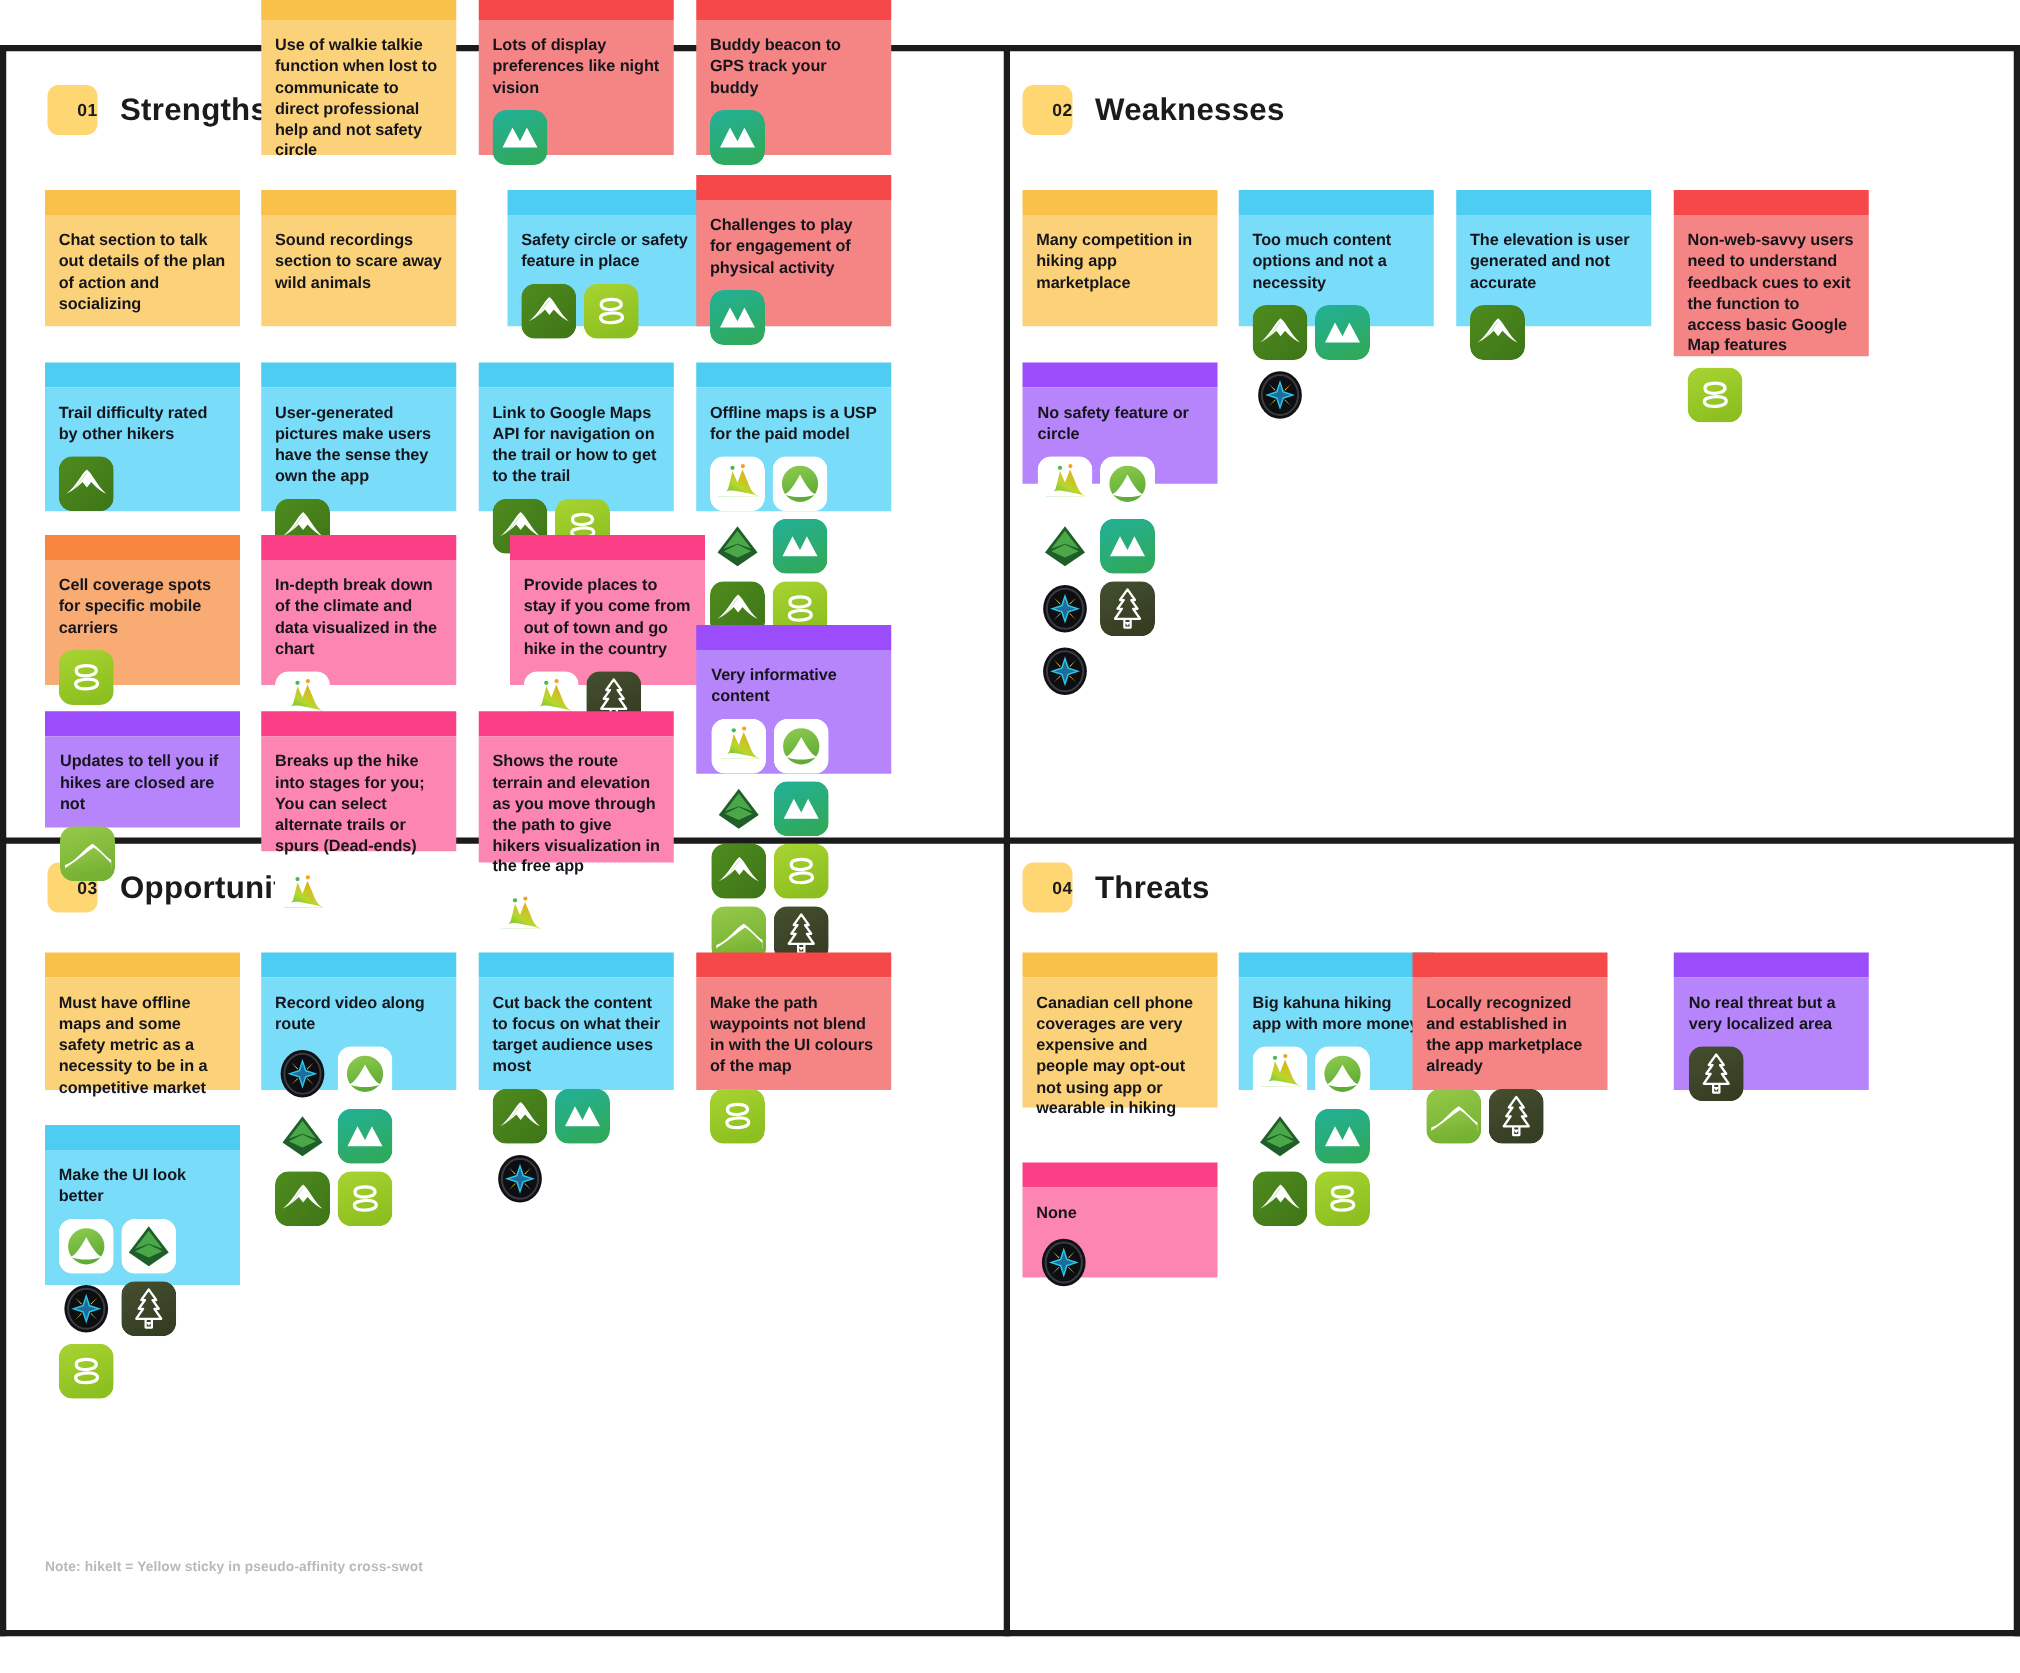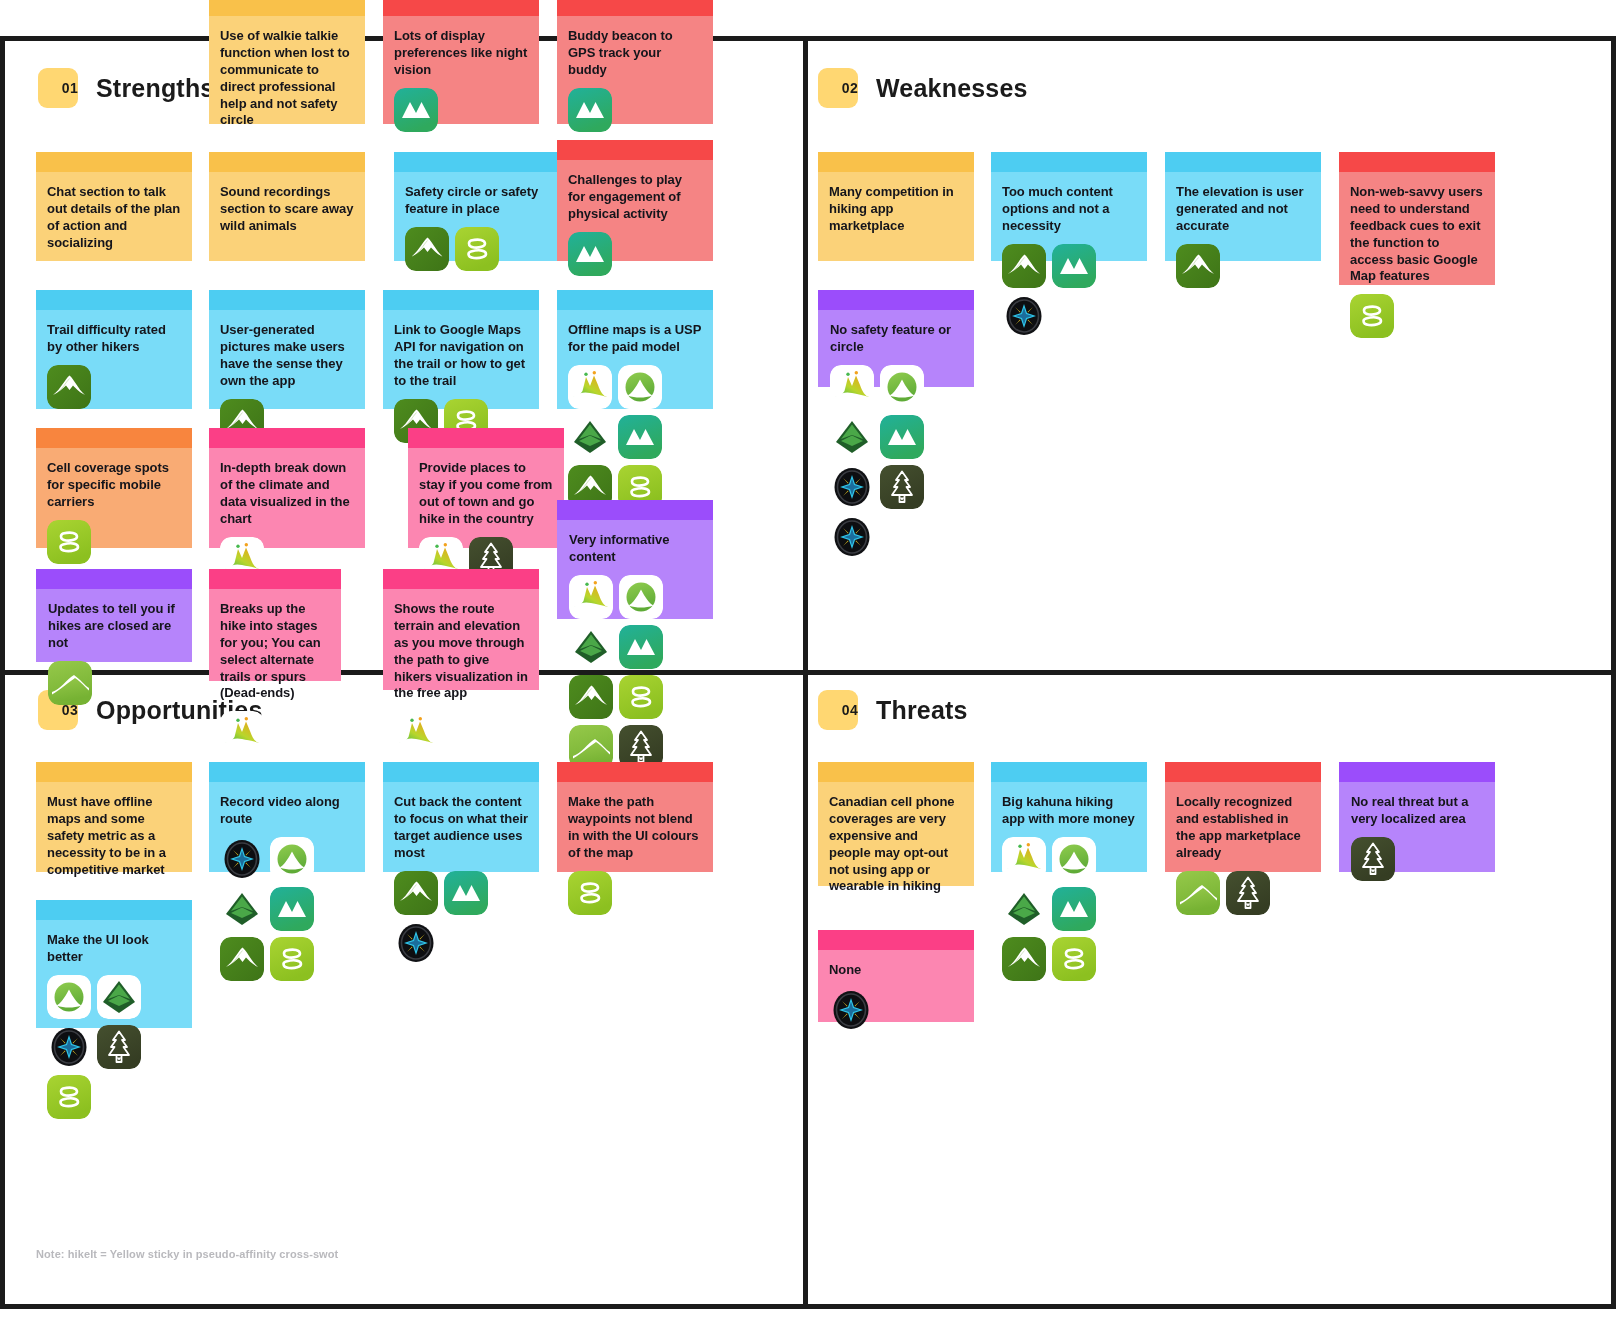--- a/index.html
+++ b/index.html
@@ -191,21 +191,21 @@
       <div class="body">
         <div class="txt">Chat section to talk out details of the plan of action and socializing</div>
       </div>
     </div>
   <div class="note c-yellow" style="left:209px; top:152px;  width:156px; height:109px;">
       <div class="band"></div>
       <div class="body">
         <div class="txt">Sound recordings section to scare away wild animals</div>
       </div>
     </div>
-  <div class="note c-blue" style="left:378px; top:152px;  width:184px; height:109px;padding-left:16px;">
+  <div class="note c-blue" style="left:390px; top:152px;  width:184px; height:109px;padding-left:16px;">
       <div class="band"></div>
       <div class="body">
         <div class="txt">Safety circle or safety feature in place</div>
         <div class="icons">
           <span class="ic">
             <svg viewBox="0 0 44 44">
               <defs>
                 <linearGradient id="atg" x1="0" y1="0" x2="1" y2="1">
       <stop offset="0" stop-color="#4e8c1e"></stop>
                   <stop offset="1" stop-color="#3e7417"></stop>
@@ -664,21 +664,21 @@
                 </linearGradient>
               </defs>
     <rect width="44" height="44" rx="11" fill="url(#vhg)"></rect>
     <path d="M4 31 C12 29 19 18 26 14 C32 18 37 25 41 27 L41 34 L4 34 Z" fill="#fff"></path>
     <path d="M4 33.5 C13 28 21 21 27 17 C33 21 38 27 41 29.5 L41 40 L4 40 Z" fill="url(#vhg)"></path>
             </svg>
           </span>
         </div>
       </div>
     </div>
-  <div class="note c-pink" style="left:209px; top:569px;  width:132px; height:112px;">
+  <div class="note c-pink" style="left:209px; top:569px;  width:156px; height:112px;">
       <div class="band"></div>
       <div class="body">
         <div class="txt">Breaks up the hike into stages for you; You can select alternate trails or spurs (Dead-ends)</div>
         <div class="icons">
           <span class="ic">
             <svg viewBox="0 0 44 44">
               <defs>
                 <linearGradient id="pvg" x1="0" y1="1" x2="1" y2="0">
       <stop offset="0" stop-color="#35b44a"></stop>
                   <stop offset=".45" stop-color="#b9d62c"></stop>
@@ -1219,21 +1219,21 @@
     <rect width="44" height="44" rx="11" fill="url(#oag)"></rect>
     <g fill="none" stroke="#fff" stroke-width="2.6">
       <path d="M16 13.5 C24 11.5 30 13 30 16.5 C30 19.5 24.5 21 19 20.5 C15 20 14 18 14 16.5 C14 15 14.8 14 16 13.5 Z"></path>
       <path d="M16 24.5 C25 22 31 23.8 31 27 C31 30 25 31.5 19 31 C15 30.6 13.5 28.8 13.5 27 C13.5 25.8 14.6 25 16 24.5 Z"></path>
     </g>
             </svg>
           </span>
         </div>
       </div>
     </div>
-  <div class="note c-red" style="left:1165px; top:762px; width:156px; height:110px;">
+  <div class="note c-red" style="left:1130px; top:762px; width:156px; height:110px;">
       <div class="band"></div>
       <div class="body">
         <div class="txt">Locally recognized and established in the app marketplace already</div>
         <div class="icons">
           <span class="ic">
             <svg viewBox="0 0 44 44">
               <defs>
                 <linearGradient id="vhg" x1="0" y1="0" x2=".3" y2="1">
       <stop offset="0" stop-color="#96c94a"></stop>
                   <stop offset="1" stop-color="#76b233"></stop>

